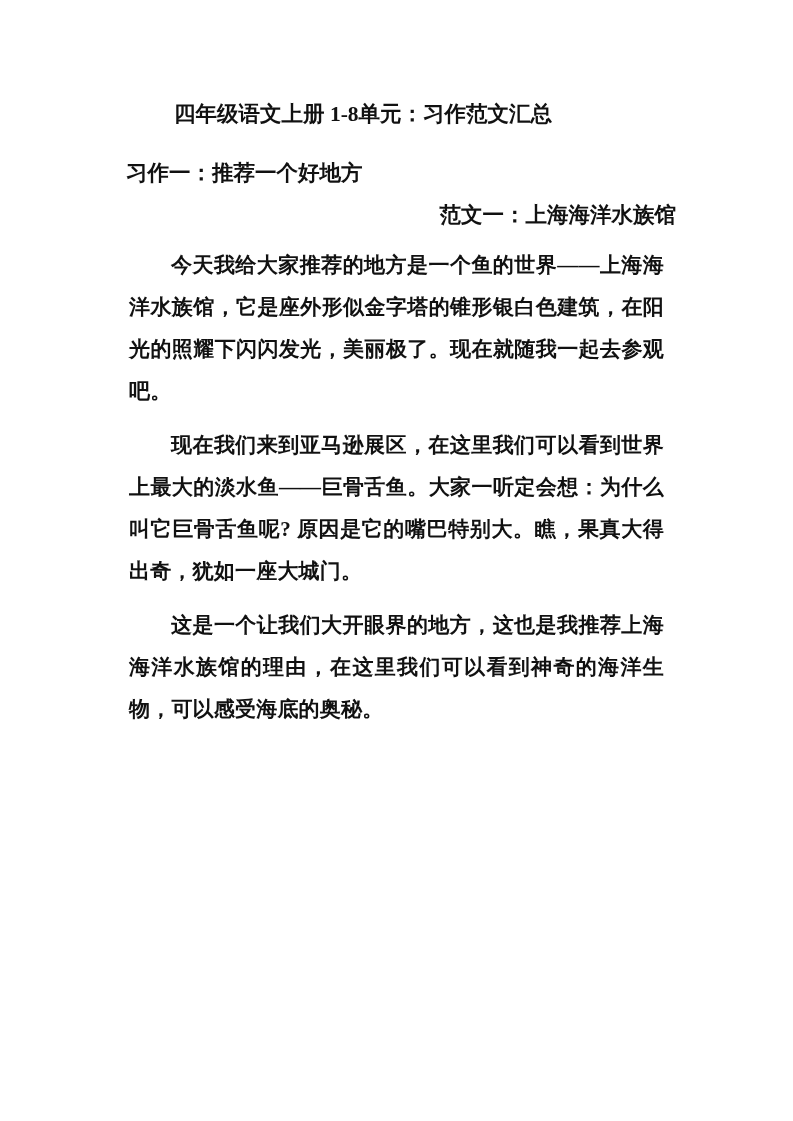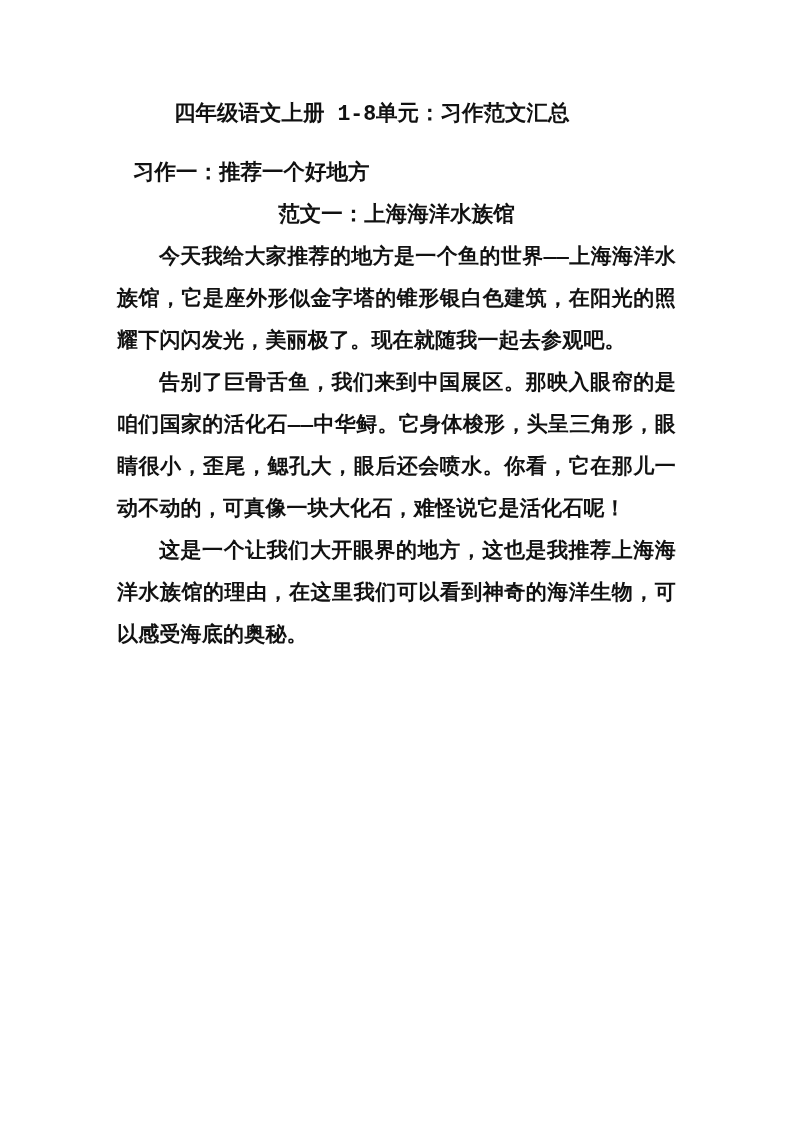--- a/index.html
+++ b/index.html
@@ -7,59 +7,59 @@
     padding: 0;
     background: #ffffff;
   }
   .page {
     position: relative;
     box-sizing: border-box;
     width: 793px;
     height: 1121px;
     background: #ffffff;
     padding: 97px 117px 15px 117px;
-    font-family: Liberation Mono, monospace;
+    font-family: Liberation Serif, serif;
     font-weight: 700;
     color: #111111;
     overflow: hidden;
   }
   .doc-title {
     font-size: 21.5px;
     line-height: 34px;
     padding-left: 57px;
     margin: 0 0 25px 0;
     white-space: nowrap;
   }
   .section-heading {
     font-size: 21.5px;
     line-height: 34px;
-    margin: 0 0 8px 16px;
+    margin: 0 0 8px 9px;
     white-space: nowrap;
   }
   .essay-title {
     font-size: 21.5px;
     line-height: 34px;
-    text-align: center;
+    text-align: right;
     margin: 0 0 5px 0;
   }
   .body-para {
     font-size: 21px;
     line-height: 42px;
     text-indent: 2em;
     text-align: justify;
-    margin: 0;
+    margin: 12px;
     letter-spacing: 0.2px;
   }
 </style>
 </head>
 <body>
 
 <div class="page">
   <h1 class="doc-title">四年级语文上册 1-8单元：习作范文汇总</h1>
 
   <h2 class="section-heading">习作一：推荐一个好地方</h2>
 
   <h3 class="essay-title">范文一：上海海洋水族馆</h3>
 
   <p class="body-para">今天我给大家推荐的地方是一个鱼的世界——上海海洋水族馆，它是座外形似金字塔的锥形银白色建筑，在阳光的照耀下闪闪发光，美丽极了。现在就随我一起去参观吧。</p>
-  <p class="body-para">告别了巨骨舌鱼，我们来到中国展区。那映入眼帘的是咱们国家的活化石——中华鲟。它身体梭形，头呈三角形，眼睛很小，歪尾，鳃孔大，眼后还会喷水。你看，它在那儿一动不动的，可真像一块大化石，难怪说它是活化石呢！</p>
+  <p class="body-para">现在我们来到亚马逊展区，在这里我们可以看到世界上最大的淡水鱼——巨骨舌鱼。大家一听定会想：为什么叫它巨骨舌鱼呢? 原因是它的嘴巴特别大。瞧，果真大得出奇，犹如一座大城门。</p>
   <p class="body-para">这是一个让我们大开眼界的地方，这也是我推荐上海海洋水族馆的理由，在这里我们可以看到神奇的海洋生物，可以感受海底的奥秘。</p>
 </div>
 
 </body></html>

